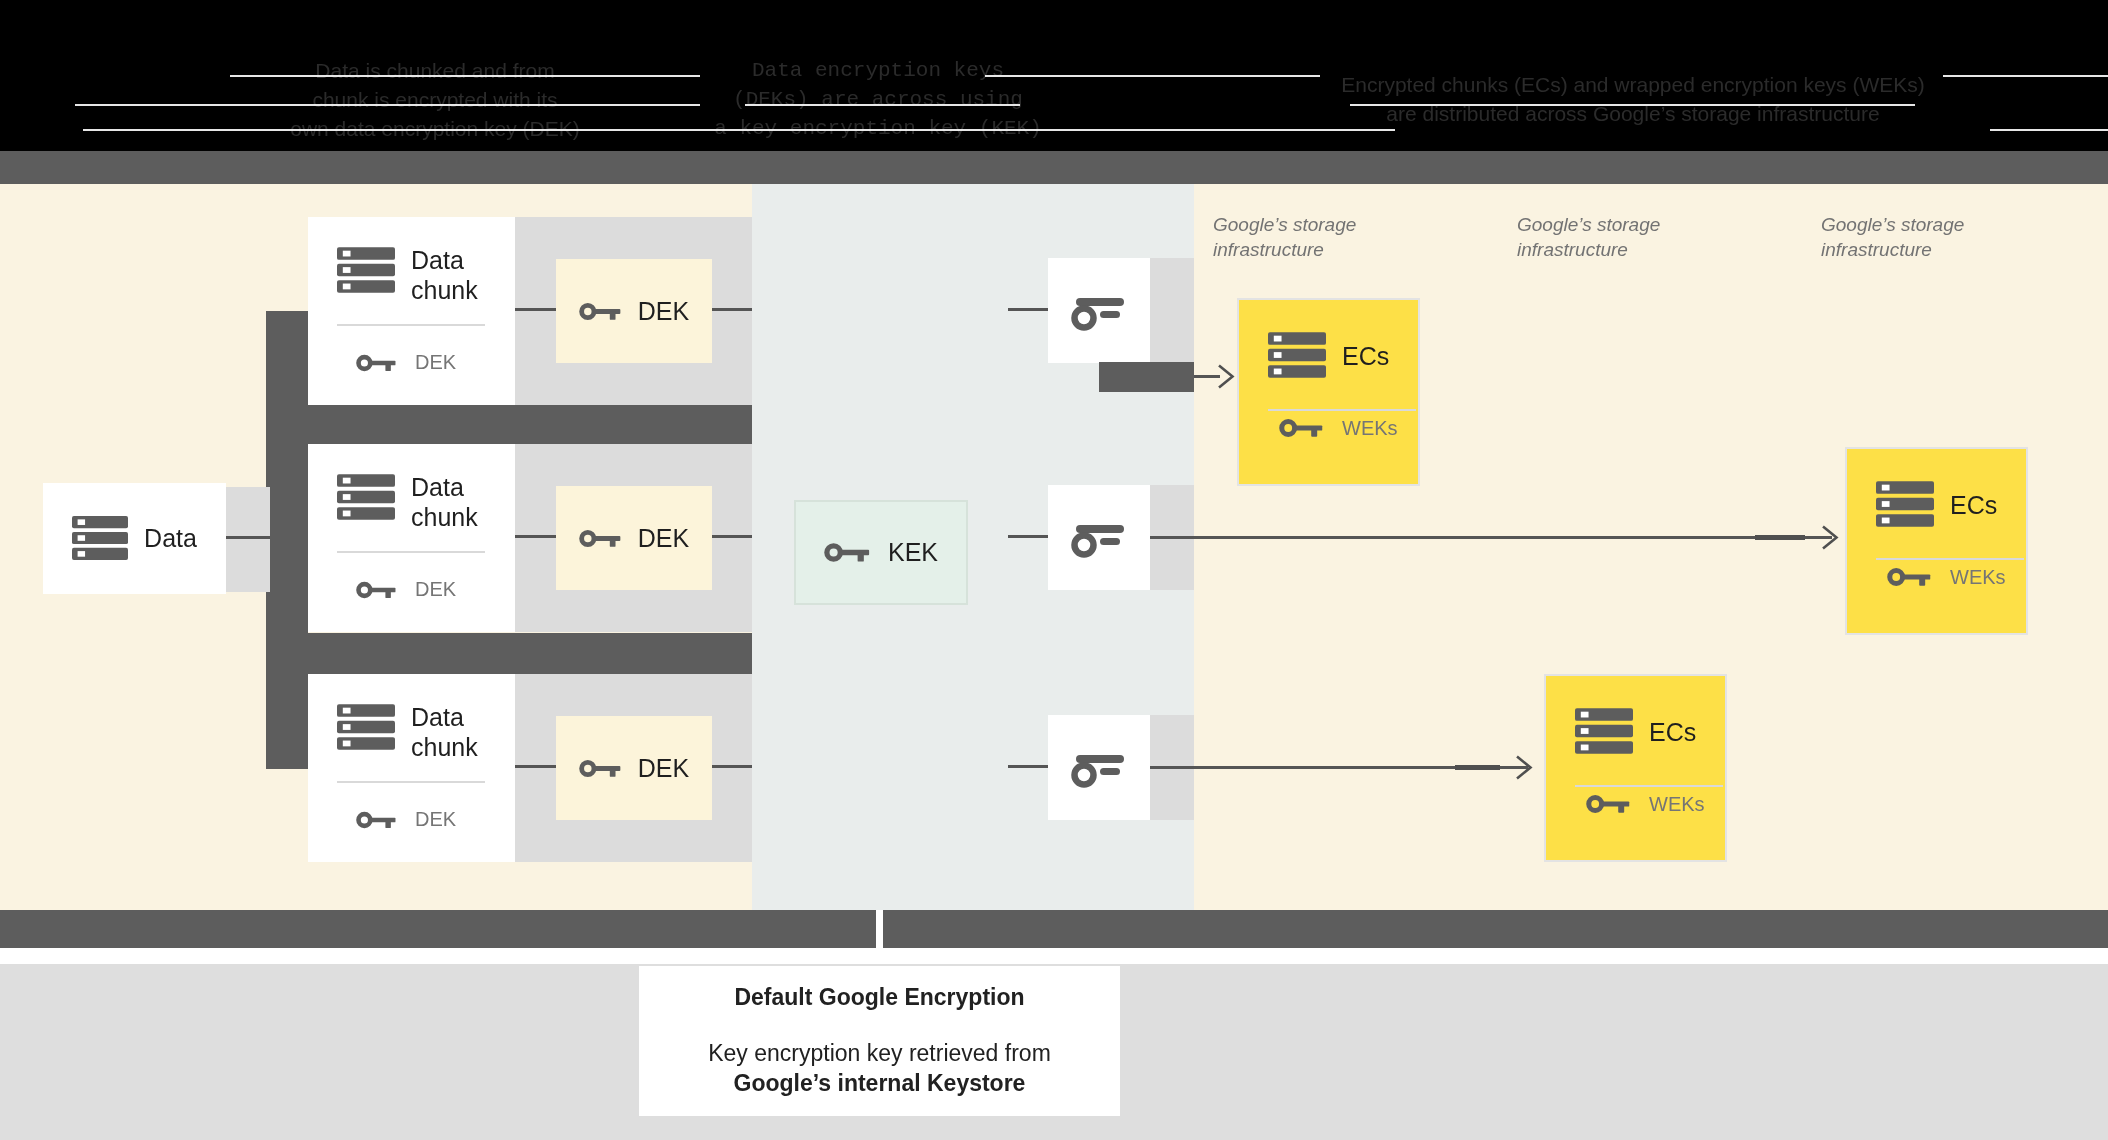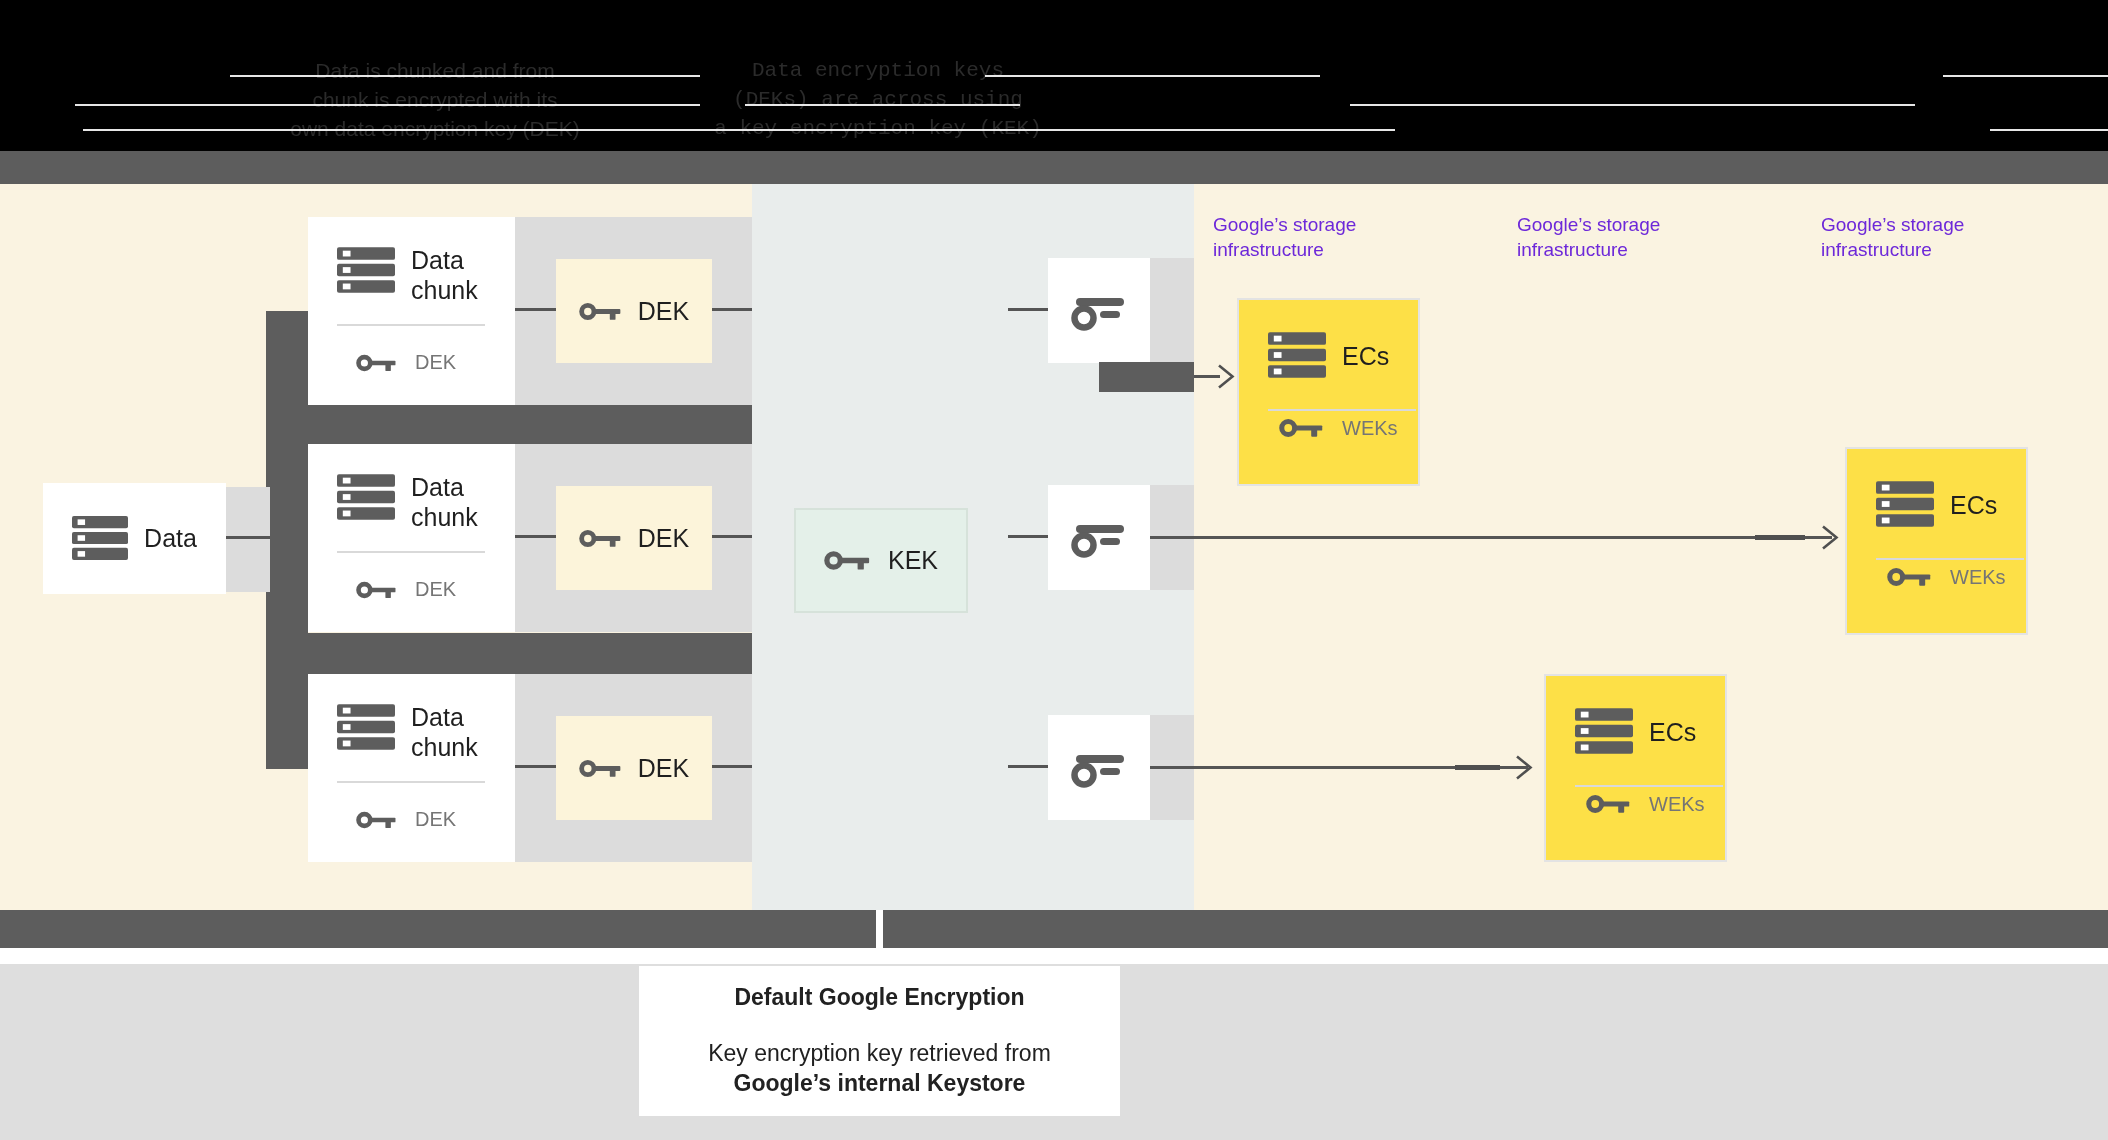--- a/index.html
+++ b/index.html
@@ -19,40 +19,40 @@
   .diagram { position:absolute; left:0; top:184px; width:2108px; height:726px; background:#faf3e1; }
   .panel { position:absolute; left:752px; top:0; width:442px; height:726px; background:#e9edec; }
   .dark { position:absolute; background:#5d5d5d; }
   .band { position:absolute; background:#dcdcdc; }
   .cline { position:absolute; height:3px; background:#555; }
   .clinethick { position:absolute; height:5px; background:#4f4f4f; }
 
   .whitebox { position:absolute; background:#fff; }
   .ecbox { position:absolute; width:183px; height:188px; background:#fde047; border:2px solid #e3e3e3; }
   .dekbox { position:absolute; width:156px; height:104px; background:#fcf4da; display:flex; align-items:center; justify-content:center; gap:15px; }
-  .kekbox { position:absolute; left:794px; top:324px; width:174px; height:105px; background:#e4f0e9; border:2px solid #d6e2da; display:flex; align-items:center; justify-content:center; gap:16px; }
+  .kekbox { position:absolute; left:794px; top:316px; width:174px; height:105px; background:#e4f0e9; border:2px solid #d6e2da; display:flex; align-items:center; justify-content:center; gap:16px; }
   .keysq { position:absolute; width:102px; height:105px; background:#fff; display:flex; align-items:center; justify-content:center; }
 
   .biglabel { font-size:25px; color:#1f1f1f; }
   .smalllabel { font-size:20px; color:#757575; }
 
   .databox { left:43px; top:299px; width:183px; height:111px; display:flex; align-items:center; justify-content:center; gap:16px; }
 
   .chunkbox { left:308px; width:207px; height:188px; }
   .chunkbox .dbicon { position:absolute; left:29px; top:30px; }
   .chunkbox .title { position:absolute; left:103px; top:28px; font-size:25px; line-height:30px; color:#1f1f1f; }
   .innerdivider { position:absolute; left:29px; top:107px; width:148px; height:2px; background:#d9d9d9; }
   .keyrow { position:absolute; left:48px; top:134px; display:flex; align-items:center; gap:17px; }
 
   .ecbox .dbicon { position:absolute; left:29px; top:32px; }
   .ecbox .title { position:absolute; left:103px; top:42px; font-size:25px; color:#1f1f1f; }
   .ecbox .innerdivider { top:109px; }
   .ecbox .keyrow { left:40px; top:116px; }
 
-  .storage { position:absolute; top:28px; width:200px; font-size:19px; line-height:25px; color:#6d28d9; }
+  .storage { position:absolute; top:28px; width:200px; font-size:19px; line-height:25px; color:#737373;font-style:italic; }
 
   .chev { position:absolute; color:#4f4f4f; }
 
   .bottombar { position:absolute; left:0; top:910px; width:2108px; height:38px; background:#5d5d5d; }
   .notch { position:absolute; left:876px; top:0; width:7px; height:38px; background:#fff; }
   .footer { position:absolute; left:0; top:948px; width:2108px; height:192px; background:#dedede;margin-top:16px; }
   .caption { position:absolute; left:639px; top:2px; width:481px; height:150px; background:#fff; text-align:center; padding-top:18px; color:#212121; }
   .caption .cap-title { font-size:23px; font-weight:bold; }
   .caption .cap-body { margin-top:27px; font-size:23px; line-height:30px; }
   .cap-bold { font-weight:bold; }
@@ -94,20 +94,24 @@
     <div class="hcol" style="left:270px; top:56px; width:330px;">
       <div class="hline">Data is chunked and from</div>
       <div class="hline">chunk is encrypted with its</div>
       <div class="hline">own data encryption key (DEK)</div>
     </div>
     <div class="hcol" style="left:713px; top:56px; width:330px;font-family:Liberation Mono, monospace;">
       <div class="hline">Data encryption keys</div>
       <div class="hline">(DEKs) are across using</div>
       <div class="hline">a key encryption key (KEK)</div>
     </div>
+    <div class="hcol" style="left:1288px; top:70px; width:690px;">
+      <div class="hline">Encrypted chunks (ECs) and wrapped encryption keys (WEKs)</div>
+      <div class="hline">are distributed across Google’s storage infrastructure</div>
+    </div>
 
     <div class="artifact" style="left:230px; top:75px; width:470px;"></div>
     <div class="artifact" style="left:985px; top:75px; width:335px;"></div>
     <div class="artifact" style="left:1943px; top:75px; width:165px;"></div>
     <div class="artifact" style="left:75px; top:104px; width:625px;"></div>
     <div class="artifact" style="left:745px; top:104px; width:275px;"></div>
     <div class="artifact" style="left:1350px; top:104px; width:565px;"></div>
     <div class="artifact" style="left:83px; top:129px; width:1312px;"></div>
     <div class="artifact" style="left:1990px; top:129px; width:118px;"></div>
   </div>

